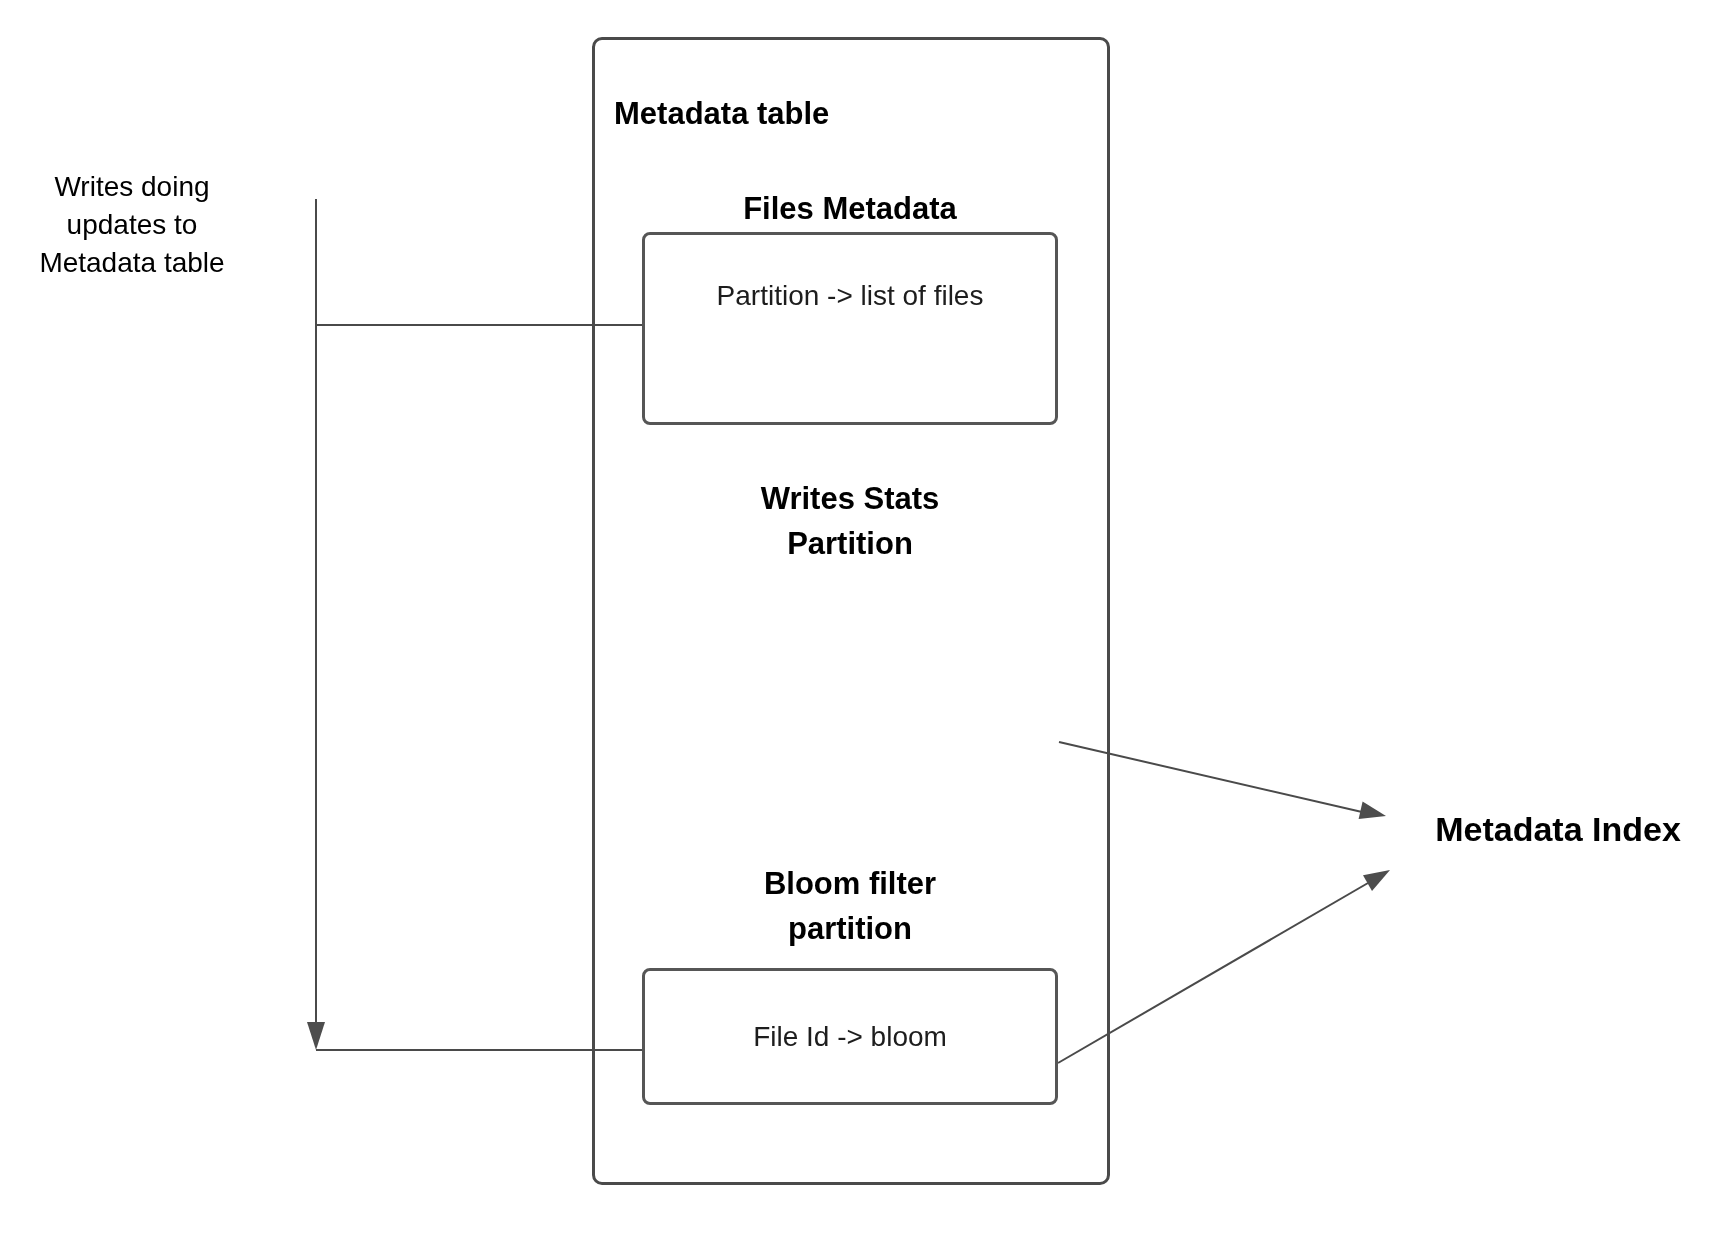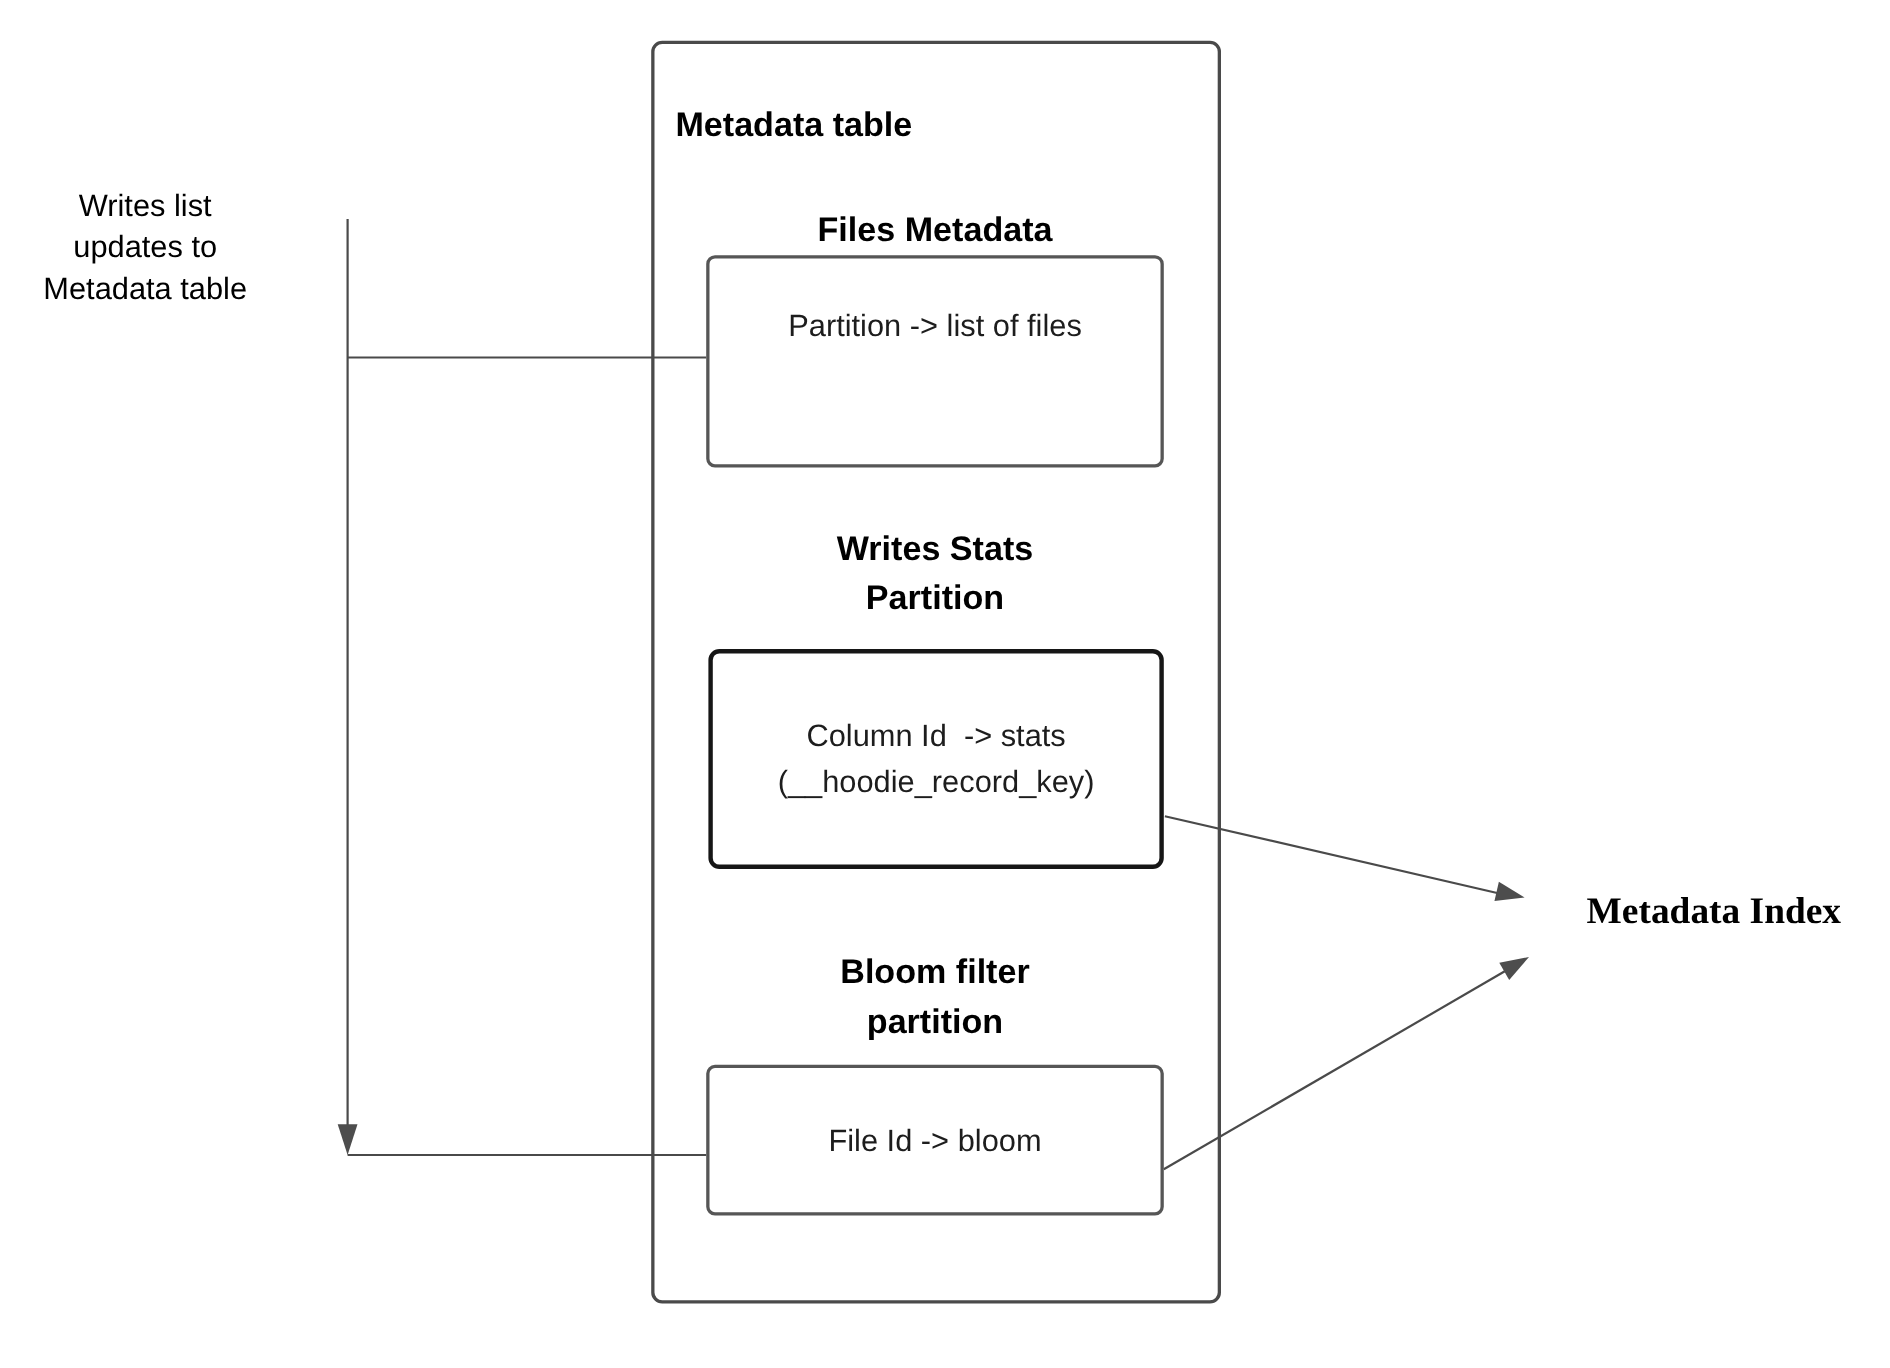--- a/index.html
+++ b/index.html
@@ -105,21 +105,20 @@
     line-height: 42px;
     width: 100%;
   }
   .box-files .box-label { margin-top: 44px; line-height: 34px; }
   .index-title {
     left: 1398px;
     top: 810px;
     width: 320px;
     font-size: 34px;
     font-weight: bold;
-    font-family: Liberation Serif, serif;
   }
   .index-subtitle {
     left: 1408px;
     top: 896px;
     width: 300px;
     font-size: 30px;
     line-height: 37px;
   }
 </style>
 </head>
@@ -136,39 +135,35 @@
 
     <line x1="316" y1="1050" x2="642" y2="1050" stroke="#4a4a4a" stroke-width="2"></line>
 
     <line x1="1059" y1="742" x2="1362" y2="812" stroke="#4a4a4a" stroke-width="2"></line>
     <polygon points="1386,816 1358.6,819.1 1362.6,801.5" fill="#4d4d4d"></polygon>
 
     <line x1="1058" y1="1063" x2="1368" y2="883" stroke="#4a4a4a" stroke-width="2"></line>
     <polygon points="1390,870 1372,890.9 1363,875.3" fill="#4d4d4d"></polygon>
   </svg>
 
-  <div class="txt note">Writes list
+  <div class="txt note">Writes doing
 updates to
 Metadata table</div>
 
   <div class="outer-box"></div>
 
   <div class="txt outer-title">Metadata table</div>
 
   <div class="txt sec-heading heading-files">Files Metadata</div>
   <div class="inner-box box-files">
     <div class="box-label">Partition -&gt; list of files</div>
   </div>
 
   <div class="txt sec-heading heading-column">Writes Stats
 Partition</div>
-  <div class="inner-box box-column">
-    <div class="box-label">Column Id  -&gt; stats
-(__hoodie_record_key)</div>
-  </div>
 
   <div class="txt sec-heading heading-bloom">Bloom filter
 partition</div>
   <div class="inner-box box-bloom">
     <div class="box-label">File Id -&gt; bloom</div>
   </div>
 
   <div class="txt index-title">Metadata Index</div>
 
 </div>

